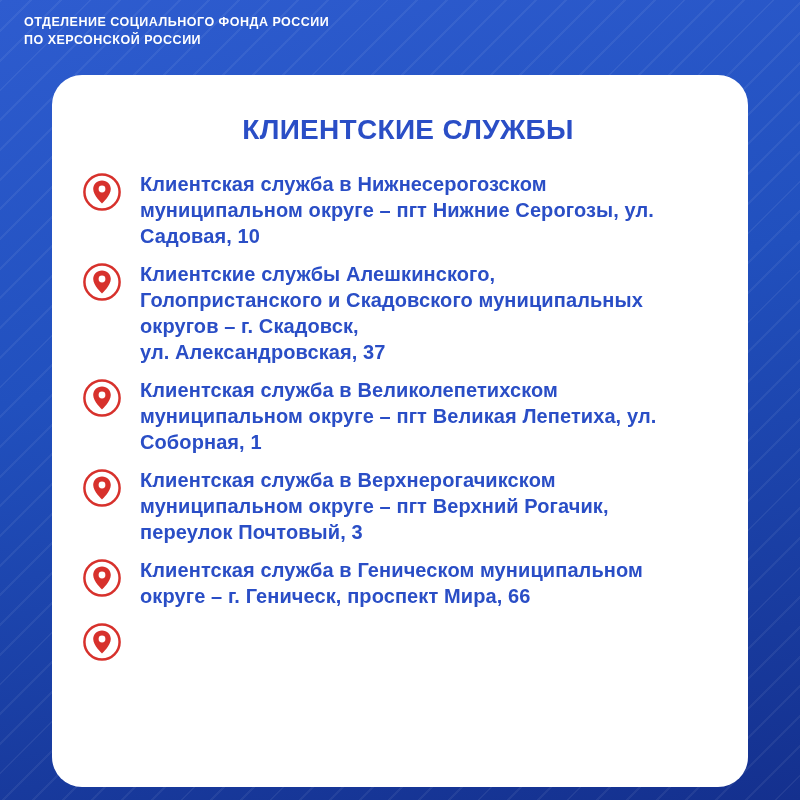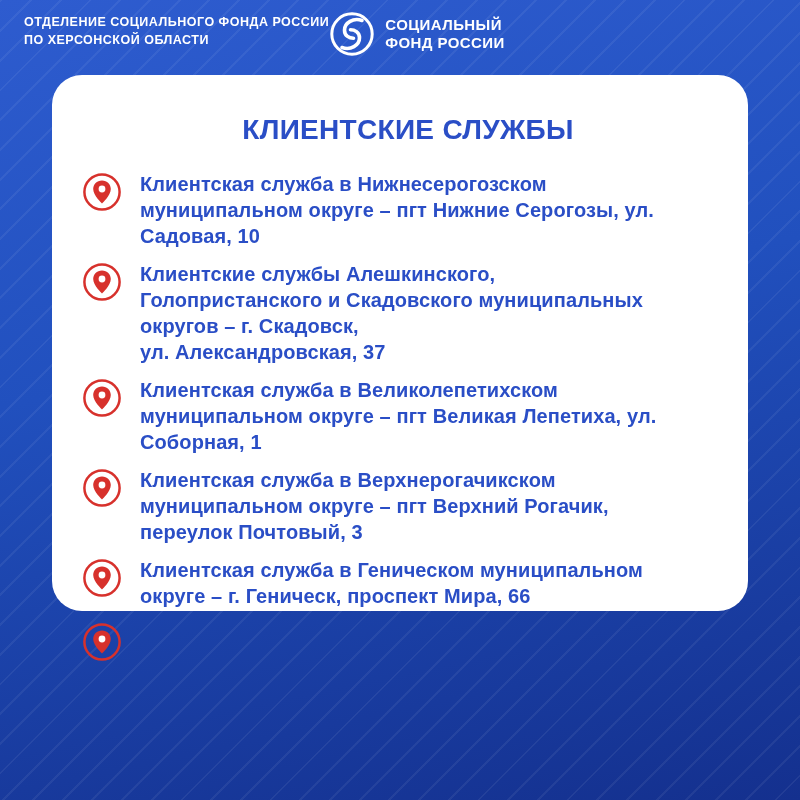--- a/index.html
+++ b/index.html
@@ -16,21 +16,21 @@
       repeating-linear-gradient(135deg,
         rgba(255,255,255,0.06) 0px, rgba(255,255,255,0.06) 2px,
         rgba(255,255,255,0) 2px, rgba(255,255,255,0) 21px),
       linear-gradient(168deg, #2e5ccf 0%, #2150be 42%, #14308e 100%);
   }
   .topbar {
     position: absolute;
     top: 0; left: 0; right: 0;
     height: 75px;
     display: flex;
-    justify-content: flex-start;
+    justify-content: space-between;
     align-items: flex-start;
     padding: 11px 22px 0 24px;
   }
   .dept {
     color: #ffffff;
     font-size: 12.5px;
     font-weight: bold;
     line-height: 17.5px;
     letter-spacing: 0.5px;
     margin-top: 3px;
@@ -45,21 +45,21 @@
     font-size: 15px;
     font-weight: bold;
     line-height: 18.5px;
     letter-spacing: 0.4px;
   }
   .card {
     position: absolute;
     left: 52px;
     top: 75px;
     width: 696px;
-    height: 536px;
+    height: 712px;
     background: #ffffff;
     border-radius: 30px;
     padding: 36px 4px 0 20px;
   }
   .title {
     text-align: center;
     color: #2a4ec6;
     font-size: 28px;
     font-weight: bold;
     line-height: 37px;
@@ -93,32 +93,21 @@
   }
 </style>
 </head>
 <body>
 
 <div class="bg"></div>
 
 <div class="topbar">
   <div class="dept">
     <div>ОТДЕЛЕНИЕ СОЦИАЛЬНОГО ФОНДА РОССИИ</div>
-    <div>ПО ХЕРСОНСКОЙ ОБЛАСТИ</div>
-  </div>
-  <div class="brand">
-    <svg class="logo" width="46" height="46" viewBox="0 0 46 46">
-      <circle cx="23" cy="23" r="20.2" fill="none" stroke="#ffffff" stroke-width="3"></circle>
-      <path d="M33 9.5 C24.5 6.5 15.5 11.5 15.5 19.2 C15.5 25 20.5 27.2 24.5 27.2" fill="none" stroke="#ffffff" stroke-width="3.6" stroke-linecap="round"></path>
-      <path d="M13 36.5 C21.5 39.5 30.5 34.5 30.5 26.8 C30.5 21 25.5 18.8 21.5 18.8" fill="none" stroke="#ffffff" stroke-width="3.6" stroke-linecap="round"></path>
-    </svg>
-    <div class="brand-text">
-      <div>СОЦИАЛЬНЫЙ</div>
-      <div>ФОНД РОССИИ</div>
-    </div>
+    <div>ПО ХЕРСОНСКОЙ РОССИИ</div>
   </div>
 </div>
 
 <div class="card">
   <div class="title">
     <div>КЛИЕНТСКИЕ СЛУЖБЫ</div>
   </div>
 
   <div class="items">
     <div class="item">

